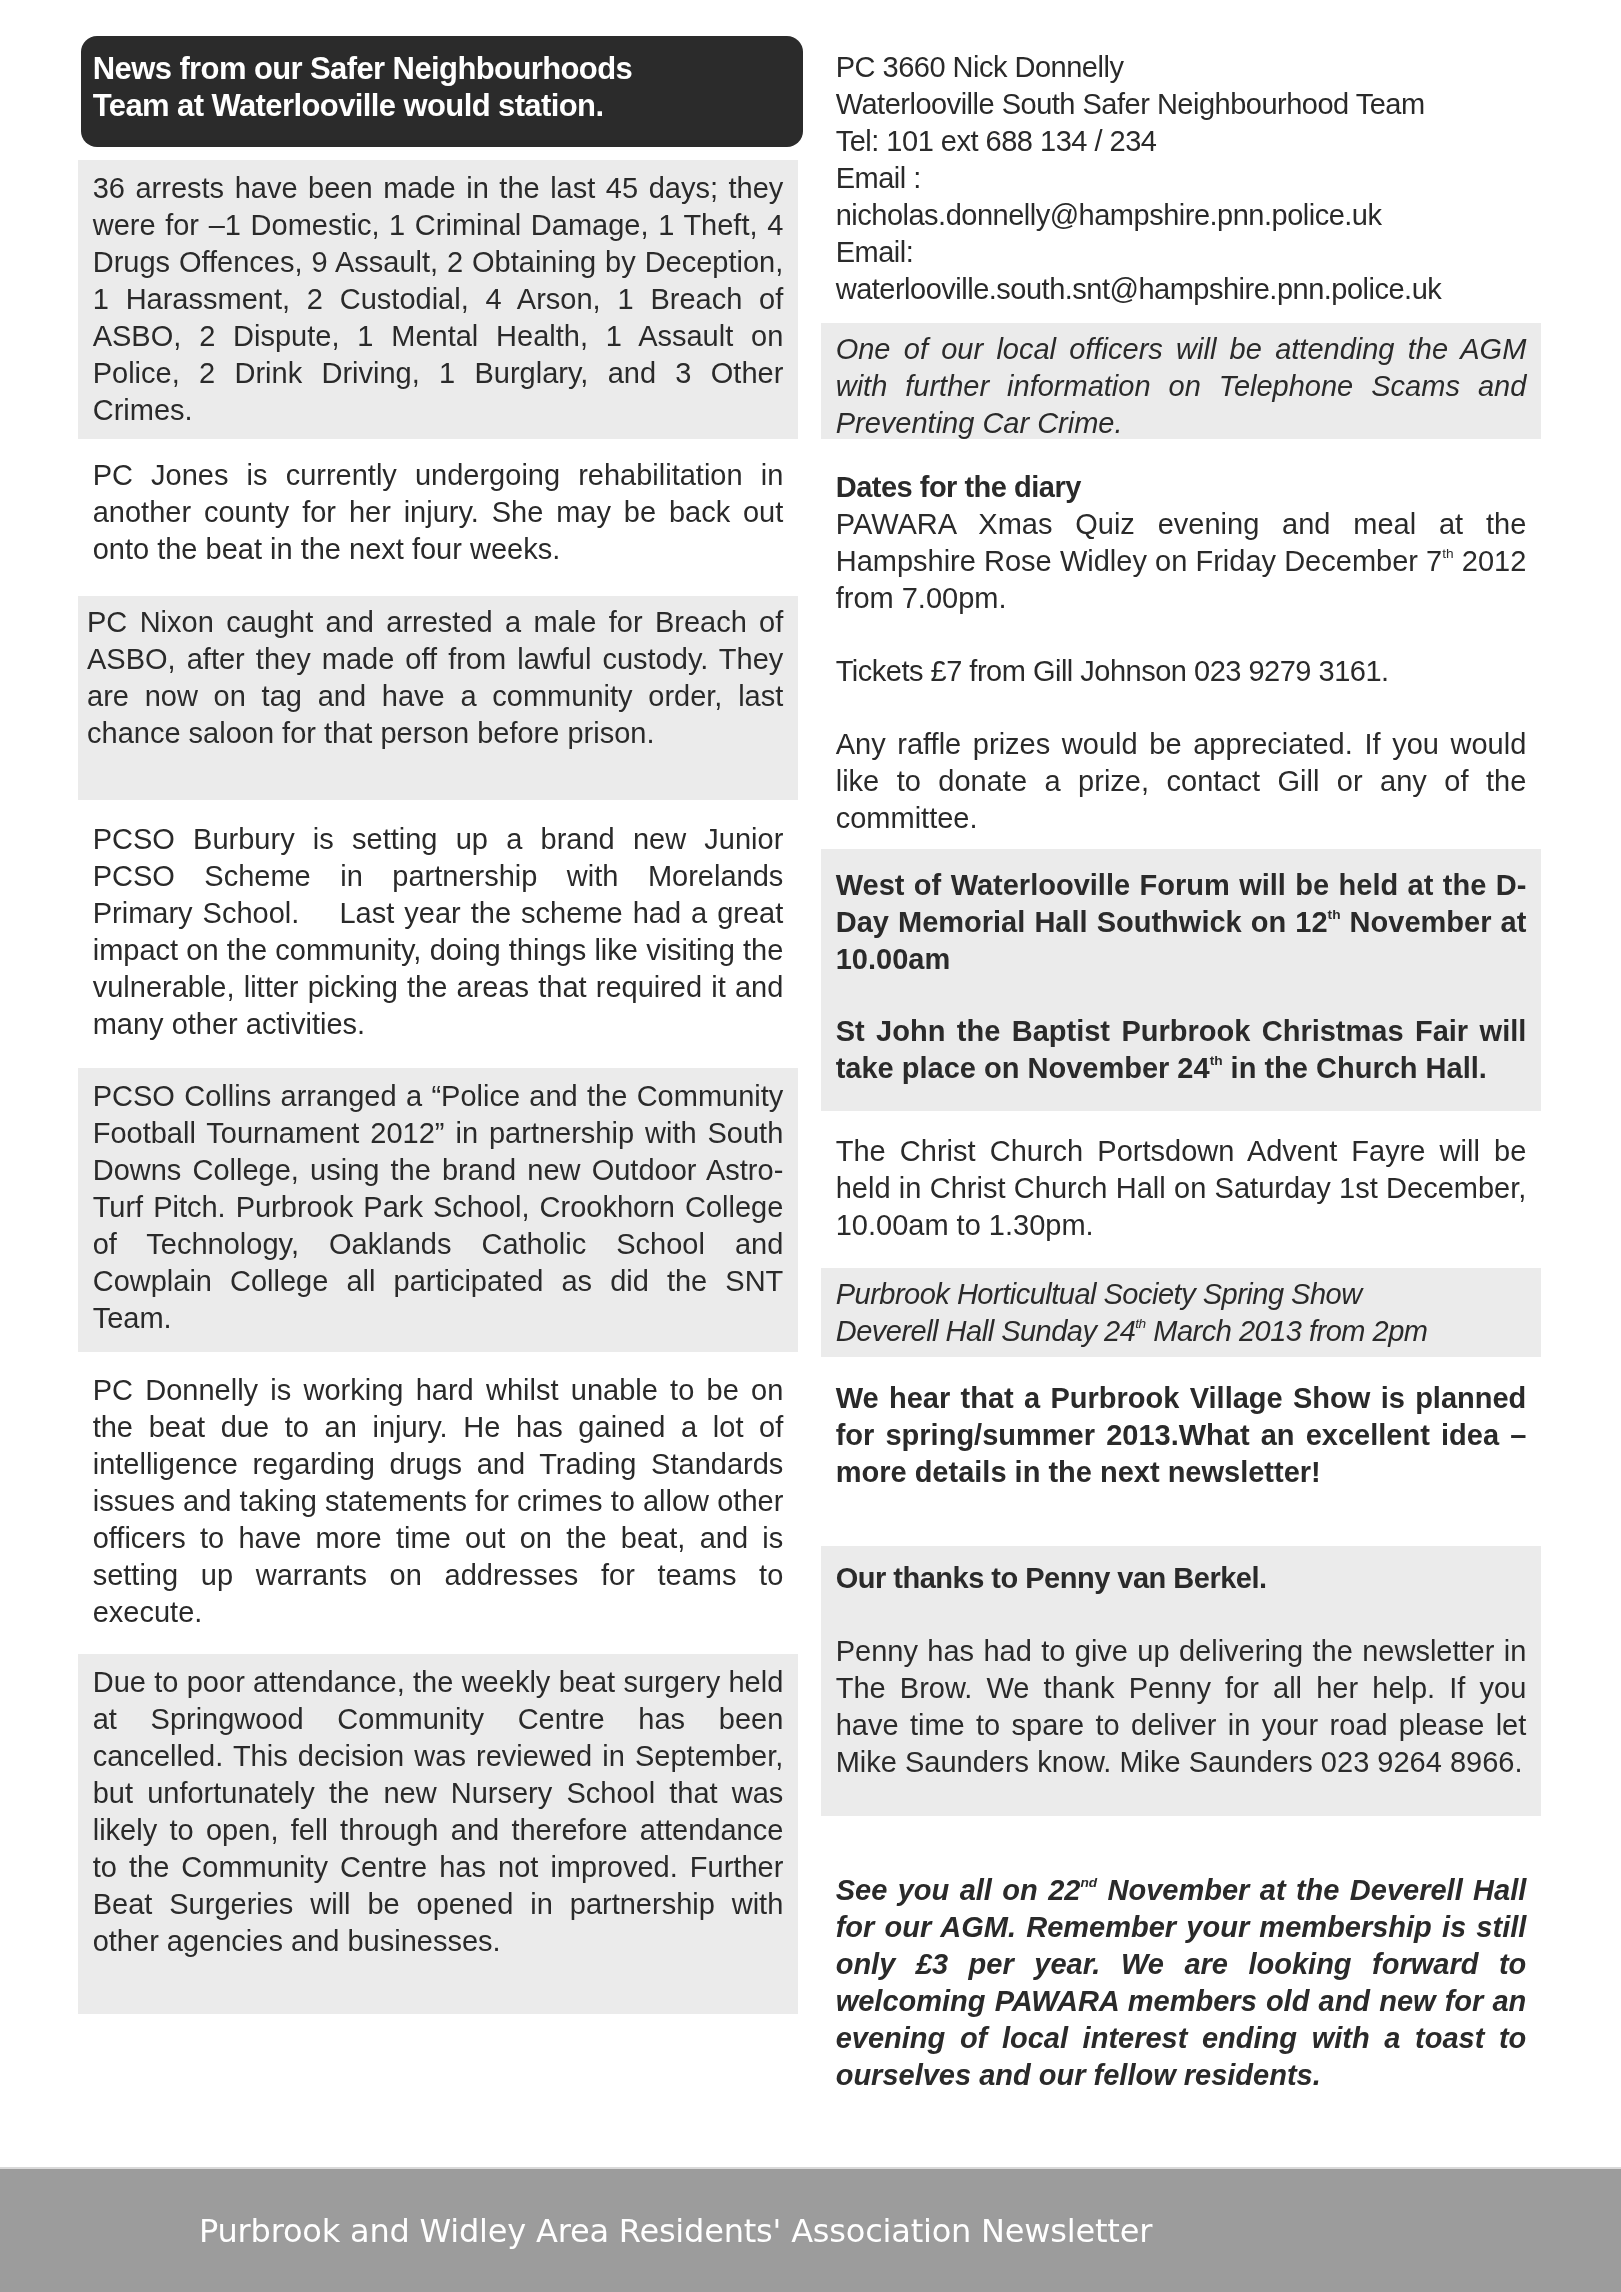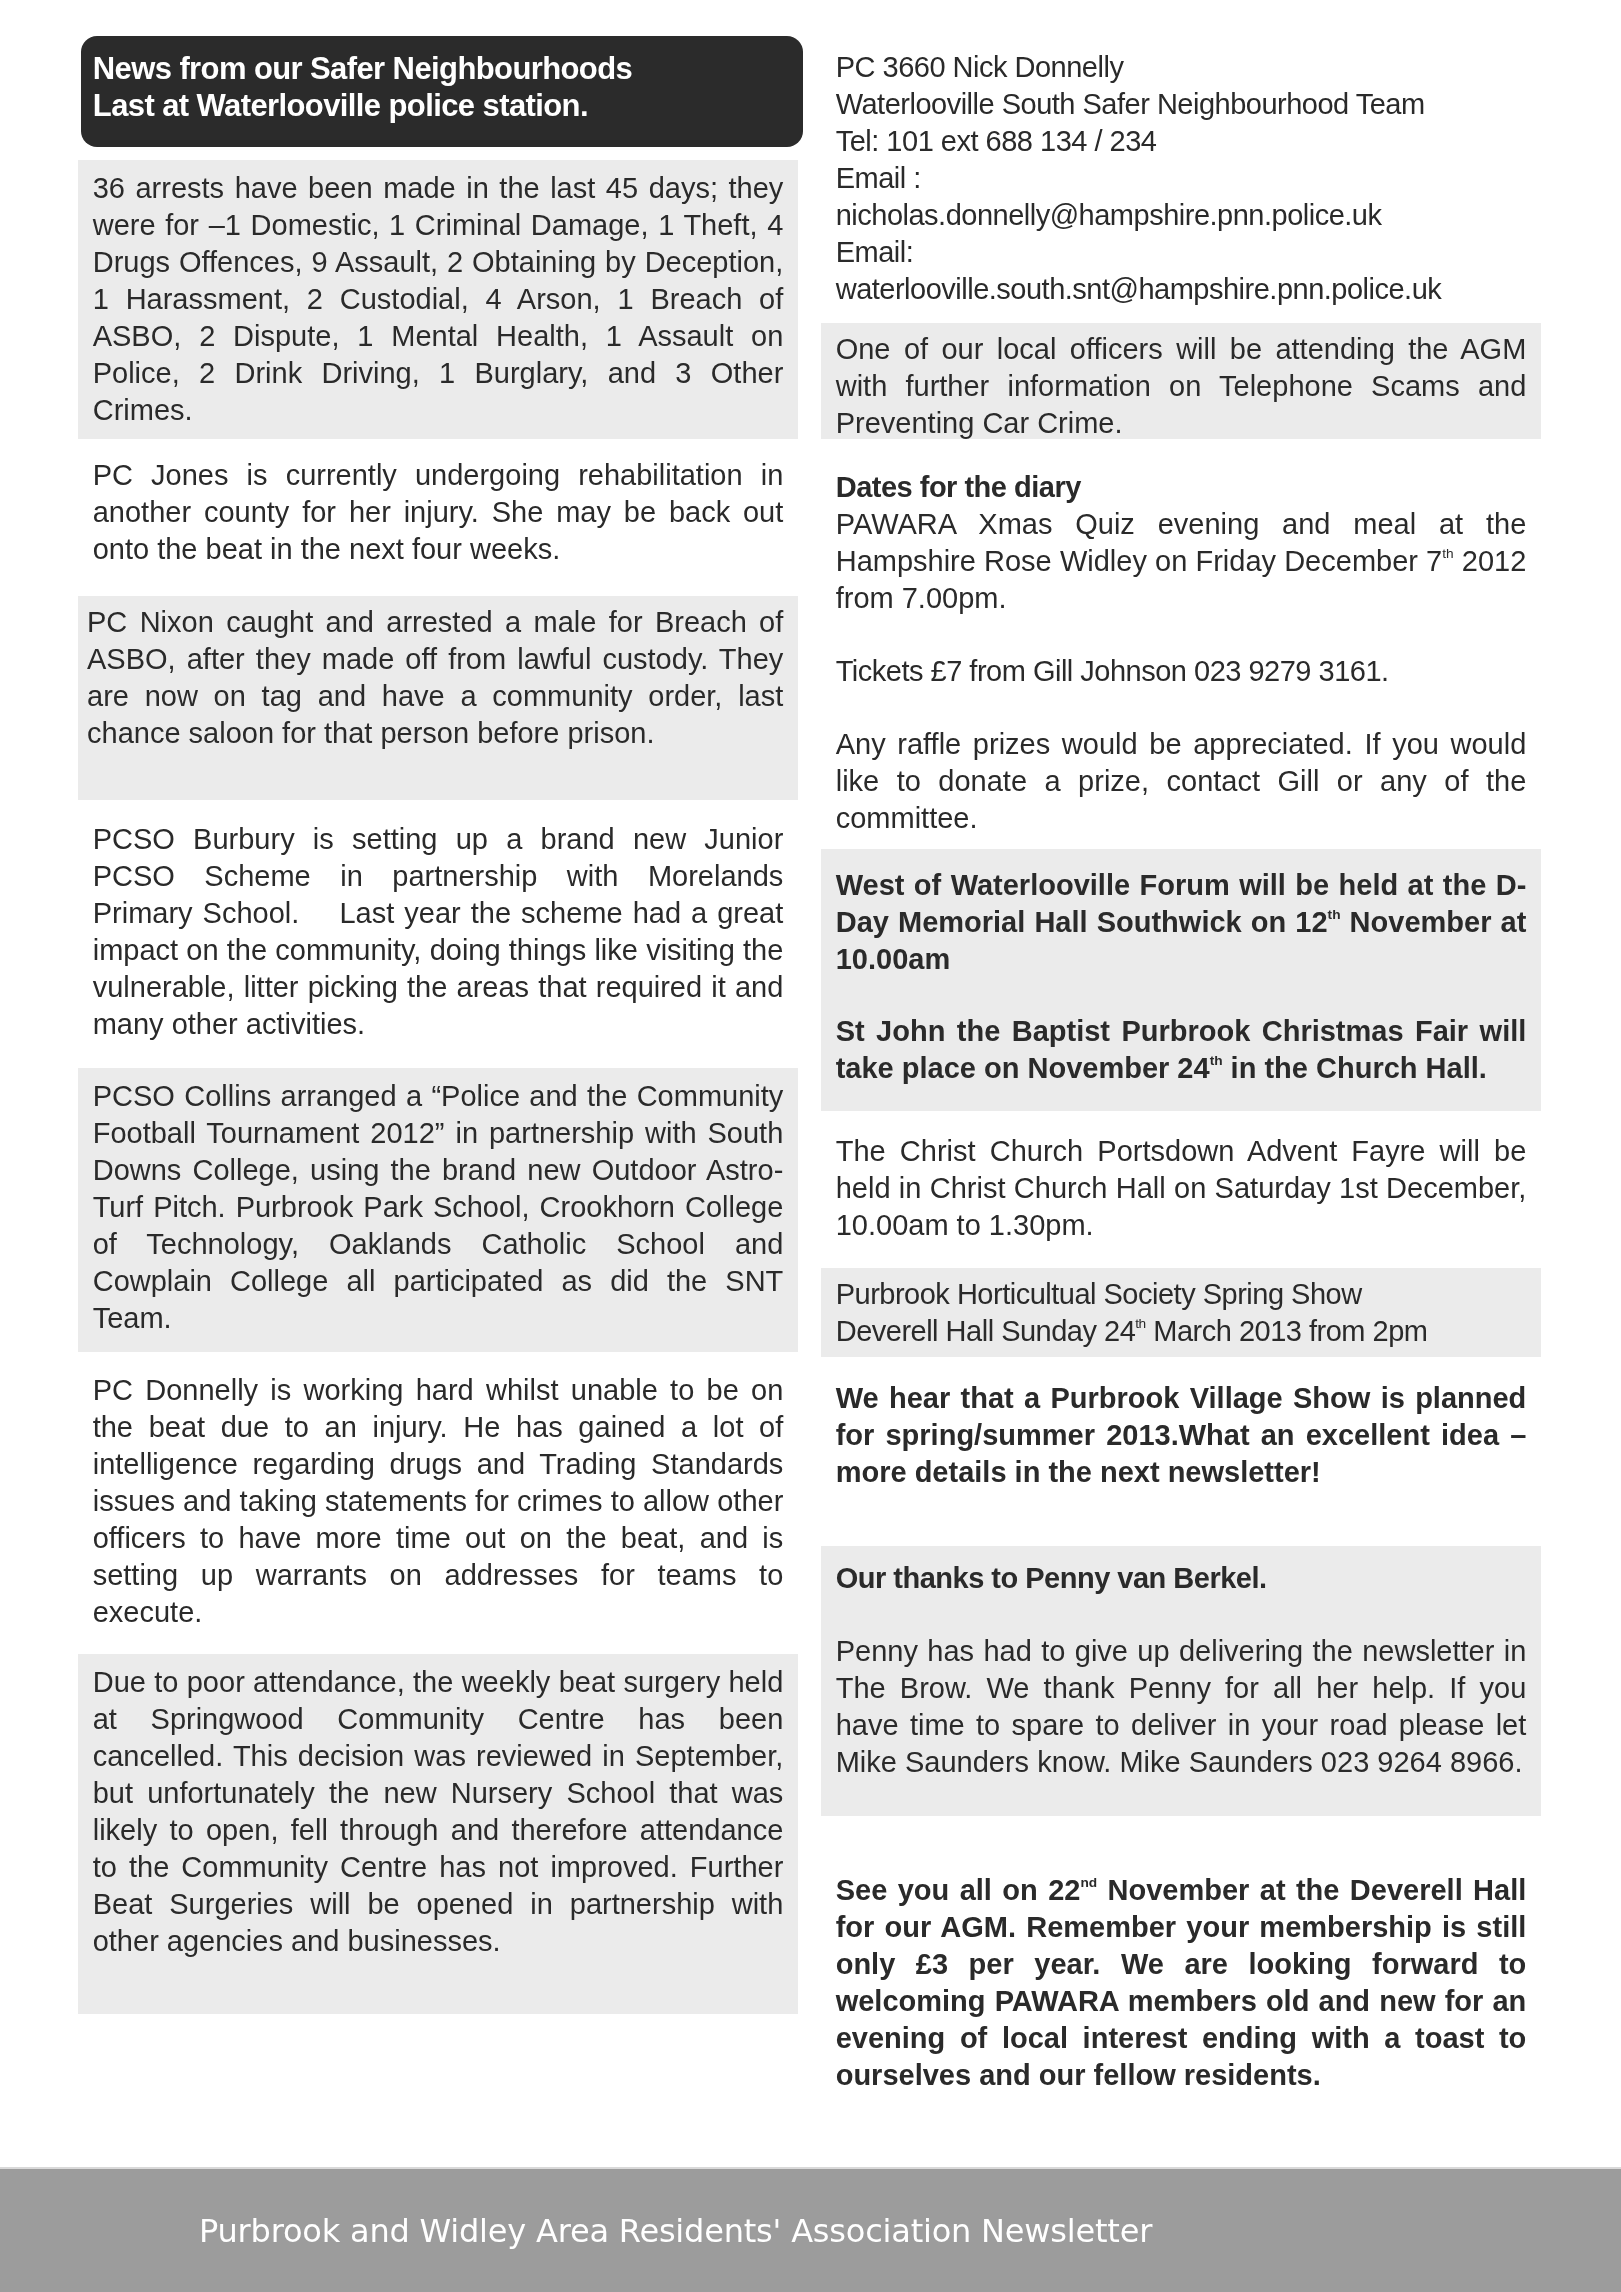--- a/index.html
+++ b/index.html
@@ -9,36 +9,36 @@
   .col-left { left:78px; }
   .col-right { left:821px; }
   .header-pill { position:absolute; left:81px; top:36px; width:722px; height:111px;
                  background:#2b2b2b; border-radius:16px; box-sizing:border-box;
                  padding:13.7px 13.7px 0 11.8px; color:#ffffff; font-weight:bold;
                  font-size:31px; line-height:37px; letter-spacing:-0.6px; }
   .blk { position:absolute; left:0; width:720px; box-sizing:border-box;
          padding:0 14.7px; font-size:29px; line-height:37px; text-align:justify; }
   .gray { background:#ebebeb; }
   .blk p { margin:0; }
-  .it { }
+  .it { font-style:italic; }
   .bd { font-weight:bold; }
   .ac { letter-spacing:-0.5px; }
   .nojust { text-align:left; }
   sup { font-size:13.7px; line-height:0; vertical-align:super; position:relative; top:-2px; }
   .footer { position:absolute; left:0; top:2167px; width:1621px; height:125px; background:#9c9c9c;
             border-top:2px solid #d9d9d9; }
   .footer-text { position:absolute; left:174px; top:43px; color:#ffffff; font-size:32px;
                  font-family:"DejaVu Sans", sans-serif; letter-spacing:-0.2px;margin-left:25px; }
 </style>
 </head>
 <body>
 
 <div class="header-pill">
   <div>News from our Safer Neighbourhoods</div>
-  <div>Last at Waterlooville police station.</div>
+  <div>Team at Waterlooville would station.</div>
 </div>
 
 <div class="col col-left">
   <div class="blk gray" style="top:160px;height:279px;padding-top:9.8px;">
     <p>36 arrests have been made in the last 45 days; they were for –1 Domestic, 1 Criminal Damage, 1 Theft, 4 Drugs Offences, 9 Assault, 2 Obtaining by Deception, 1 Harassment, 2 Custodial, 4 Arson, 1 Breach of ASBO, 2 Dispute, 1 Mental Health, 1 Assault on Police, 2 Drink Driving, 1 Burglary, and 3 Other Crimes.</p>
   </div>
   <div class="blk" style="top:457px;height:123px;">
     <p>PC Jones is currently undergoing rehabilitation in another county for her injury. She may be back out onto the beat in the next four weeks.</p>
   </div>
   <div class="blk gray" style="top:596px;height:204px;padding-top:7.8px;padding-left:9px;">

